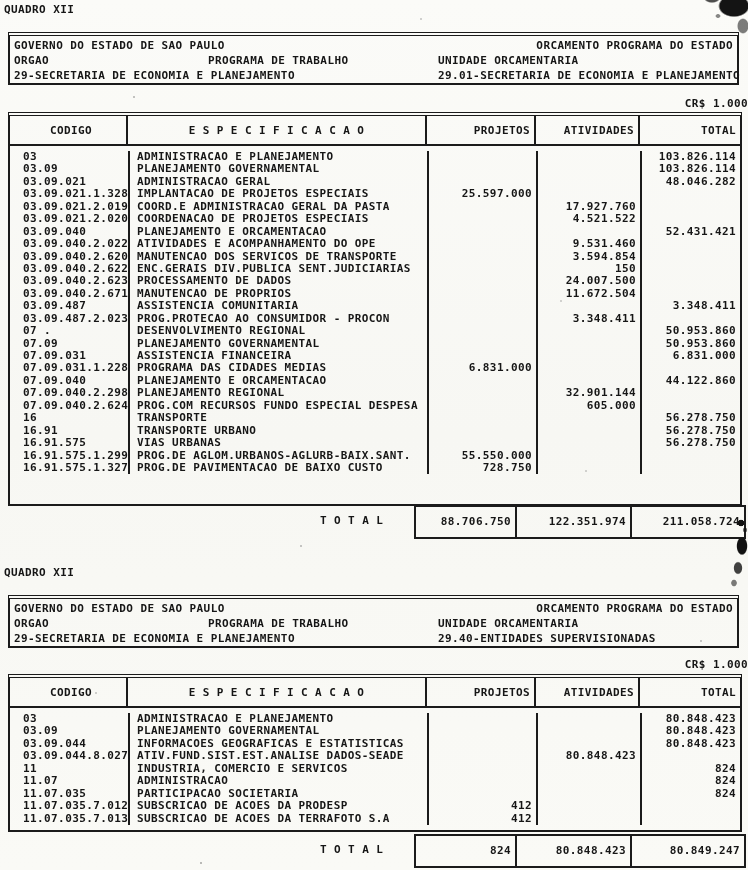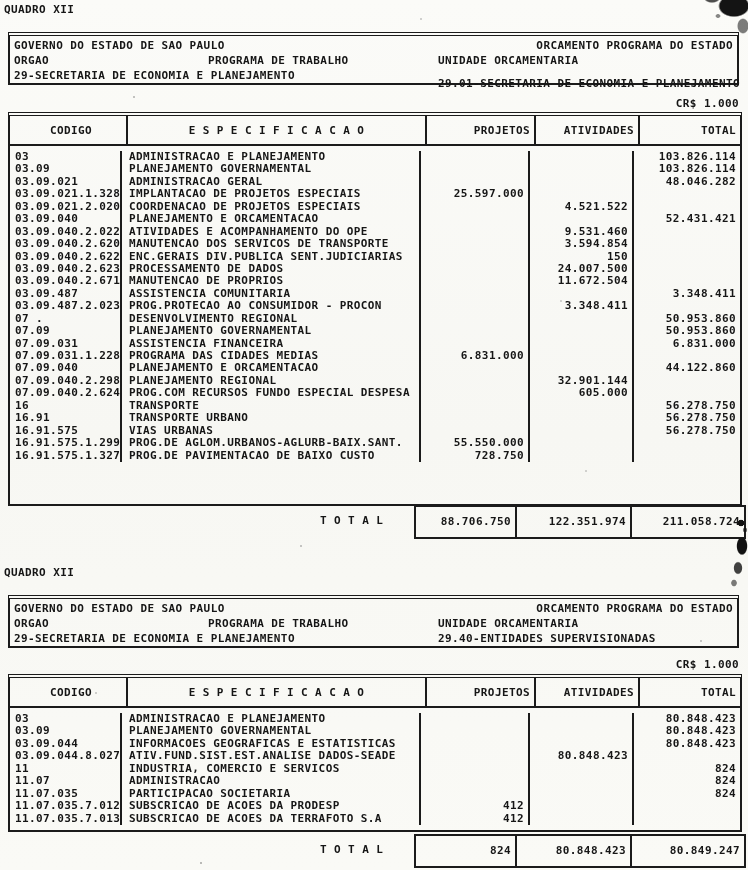--- a/index.html
+++ b/index.html
@@ -9,21 +9,21 @@
     background:linear-gradient(180deg,#fbfbf8 0%,#f7f7f3 50%,#fafaf6 100%);
     font-family:"DejaVu Sans Mono","Liberation Mono",monospace;
     font-weight:bold;
     font-size:11px;
     letter-spacing:0.4px;
     color:#161616;
     overflow:hidden;
   }
   .abs{position:absolute;}
   .doc-title{left:4px;right:0;text-align:left;}
-  .cr-note{right:9px;}
+  .cr-note{right:0;}
   
   .hbox{
     left:8px;width:727px;height:47px;
     border:2px solid #1b1b1b;border-top:4px double #1b1b1b;
     background:transparent;
   }
   .hbox .hl{position:absolute;white-space:nowrap;}
   
   .gtable{
     left:8px;width:730px;
@@ -35,21 +35,21 @@
   }
   .ghead{height:28px;border-bottom:2px solid #1b1b1b;padding-left:6px;}
   .ghead .cell{display:flex;align-items:center;}
   .gbody .grow{height:12.45px;line-height:12.5px;}
   .cell{overflow:hidden;white-space:nowrap;}
   .cell.v{border-right:2px solid #1b1b1b;}
   .c-code{padding-left:5px;text-align:left;}
   .c-spec{padding-left:7px;text-align:left;}
   .c-num{padding-right:4px;text-align:right;justify-content:flex-end;}
   .c-center{justify-content:center;text-align:center;width:100%;}
-  .gbody{position:relative;}
+  .gbody{position:relative;padding-left:8px;}
   
   .total-label{white-space:nowrap;}
   .total-box{
     width:328px;height:30px;
     border:2px solid #1b1b1b;
     display:grid;
     grid-template-columns:101px 115px 1fr;
     align-items:center;
   }
   .total-box .cell{line-height:30px;}
@@ -95,21 +95,21 @@
 
   <div class="abs doc-title" style="top:3px;">QUADRO XII</div>
 
   <div class="abs hbox" style="top:32px;">
     <div class="hl" style="left:4px;top:3px;">GOVERNO DO ESTADO DE SAO PAULO</div>
     <div class="hl" style="right:4px;top:3px;">ORCAMENTO PROGRAMA DO ESTADO</div>
     <div class="hl" style="left:4px;top:18px;">ORGAO</div>
     <div class="hl" style="left:198px;top:18px;">PROGRAMA DE TRABALHO</div>
     <div class="hl" style="left:428px;top:18px;">UNIDADE ORCAMENTARIA</div>
     <div class="hl" style="left:4px;top:33px;">29-SECRETARIA DE ECONOMIA E PLANEJAMENTO</div>
-    <div class="hl" style="left:428px;top:33px;margin-top:8px;">29.01-SECRETARIA DE ECONOMIA E PLANEJAMENTO</div>
+    <div class="hl" style="left:428px;top:33px;">29.01-SECRETARIA DE ECONOMIA E PLANEJAMENTO</div>
   </div>
 
   <div class="abs cr-note" style="top:97px;">CR$ 1.000</div>
 
   <div class="abs gtable" style="top:112px;">
     <div class="grow ghead">
       <div class="cell v">
           <span class="c-center">CODIGO</span>
         </div>
       <div class="cell v">
@@ -139,20 +139,27 @@
           <div class="cell v c-spec">ADMINISTRACAO GERAL</div>
           <div class="cell v c-num"></div>
           <div class="cell v c-num"></div>
           <div class="cell c-num">48.046.282</div>
         </div>
         <div class="grow">
           <div class="cell v c-code">03.09.021.1.328</div>
           <div class="cell v c-spec">IMPLANTACAO DE PROJETOS ESPECIAIS</div>
           <div class="cell v c-num">25.597.000</div>
           <div class="cell v c-num"></div>
+          <div class="cell c-num"></div>
+        </div>
+        <div class="grow">
+          <div class="cell v c-code">03.09.021.2.019</div>
+          <div class="cell v c-spec">COORD.E ADMINISTRACAO GERAL DA PASTA</div>
+          <div class="cell v c-num"></div>
+          <div class="cell v c-num">17.927.760</div>
           <div class="cell c-num"></div>
         </div>
         <div class="grow">
           <div class="cell v c-code">03.09.021.2.020</div>
           <div class="cell v c-spec">COORDENACAO DE PROJETOS ESPECIAIS</div>
           <div class="cell v c-num"></div>
           <div class="cell v c-num">4.521.522</div>
           <div class="cell c-num"></div>
         </div>
         <div class="grow">

